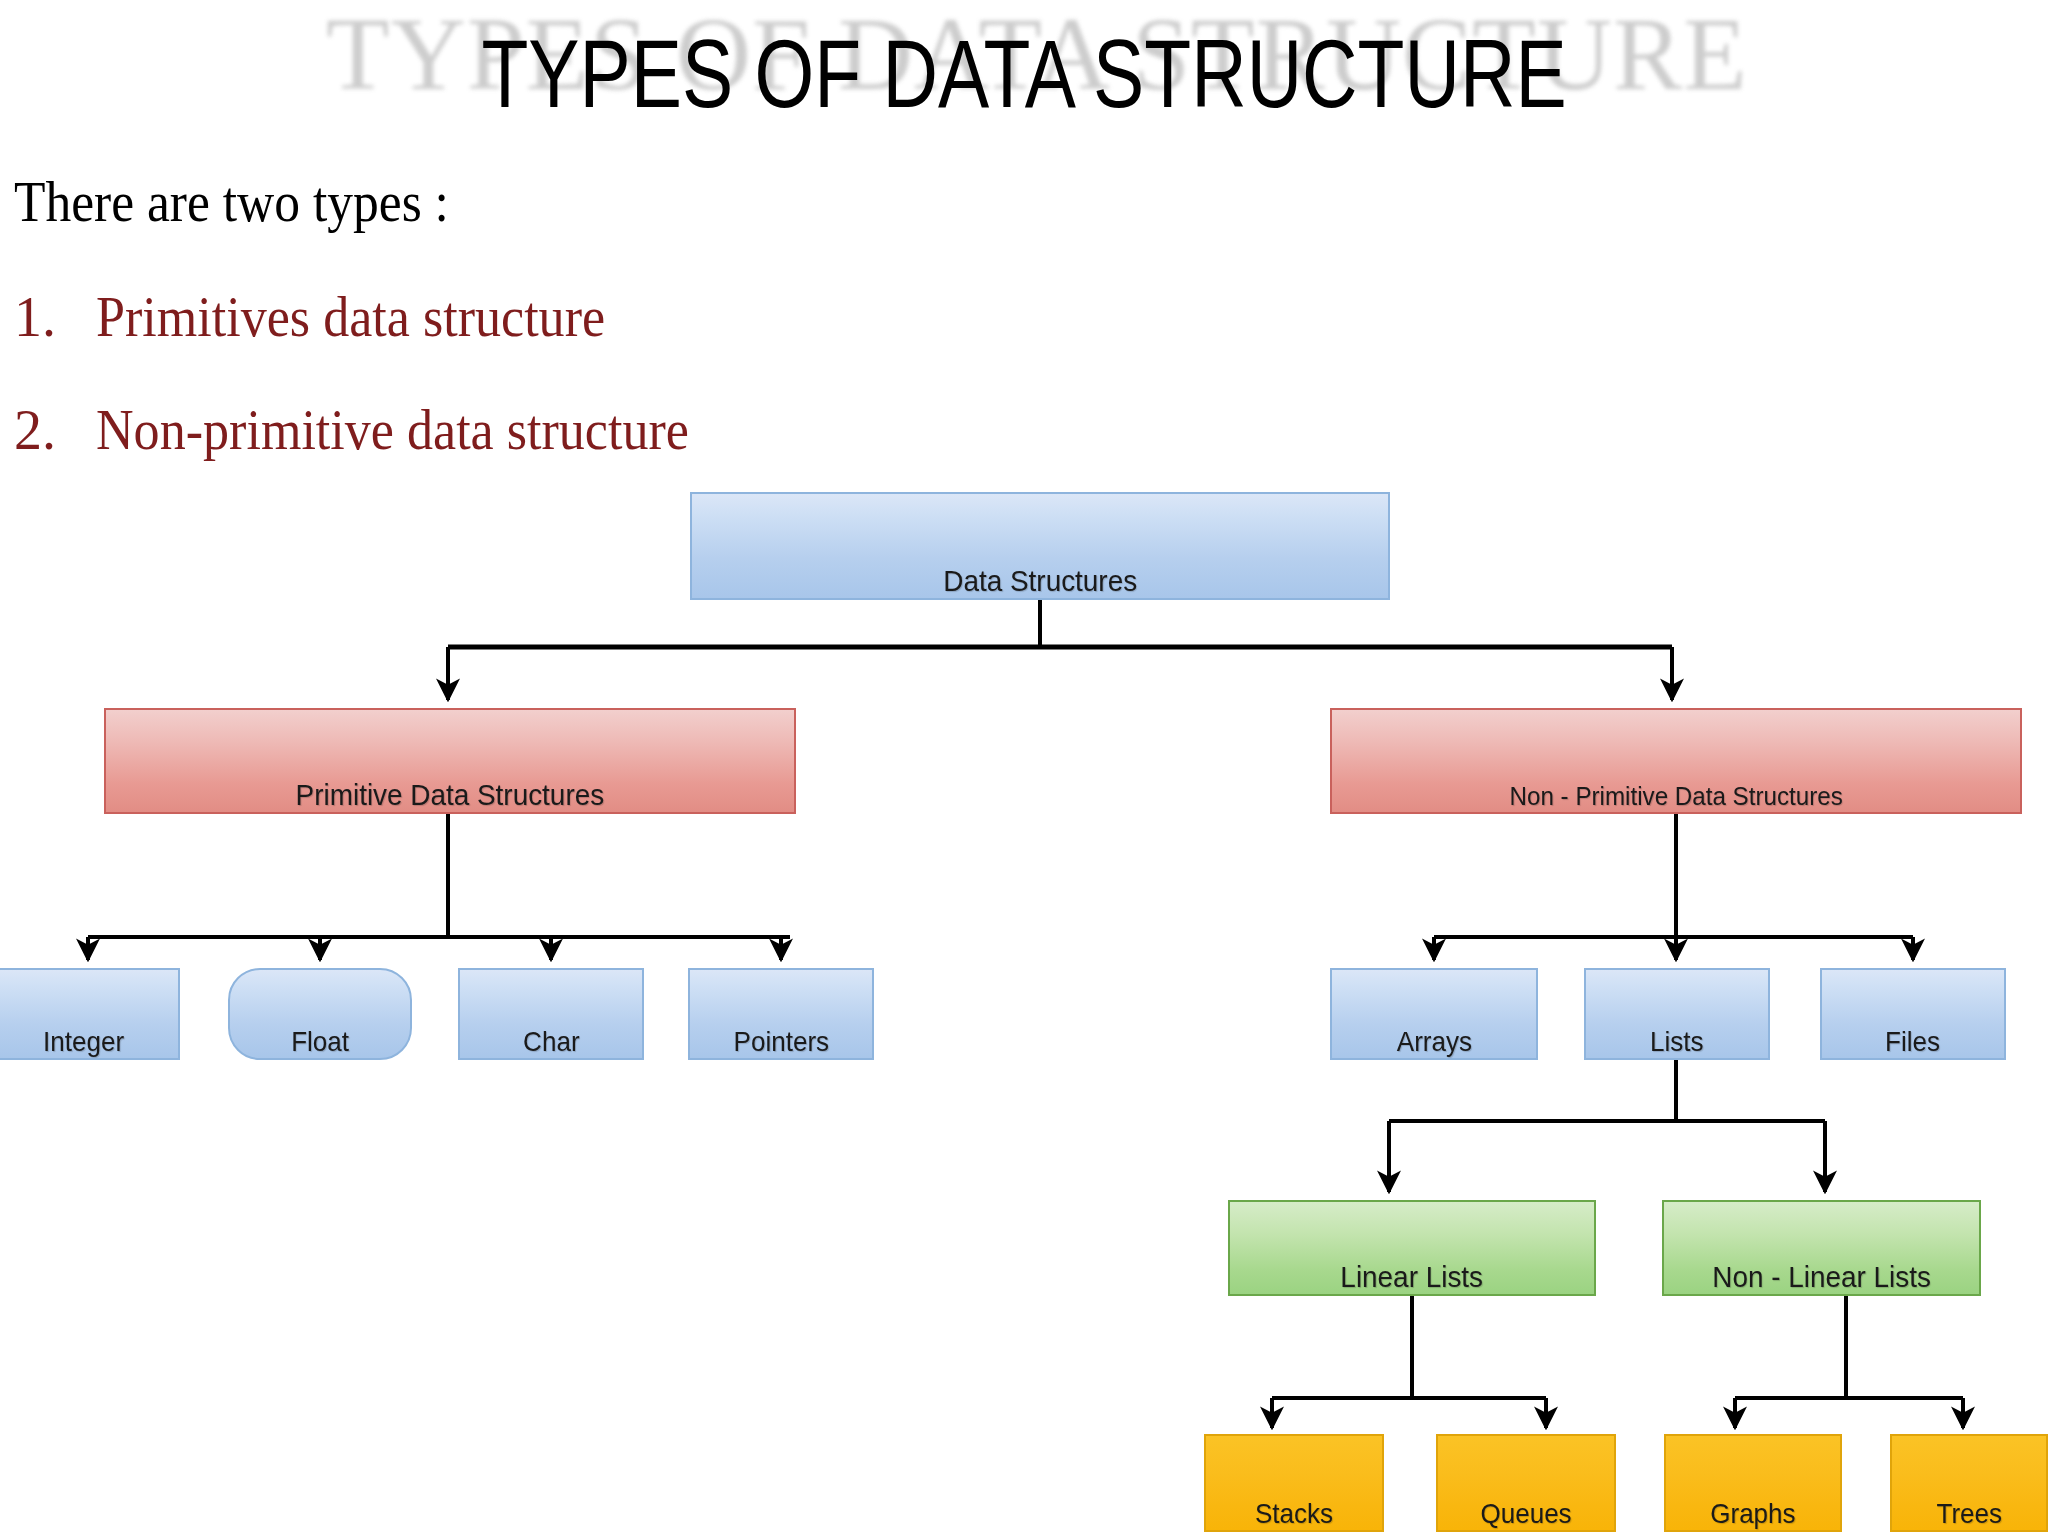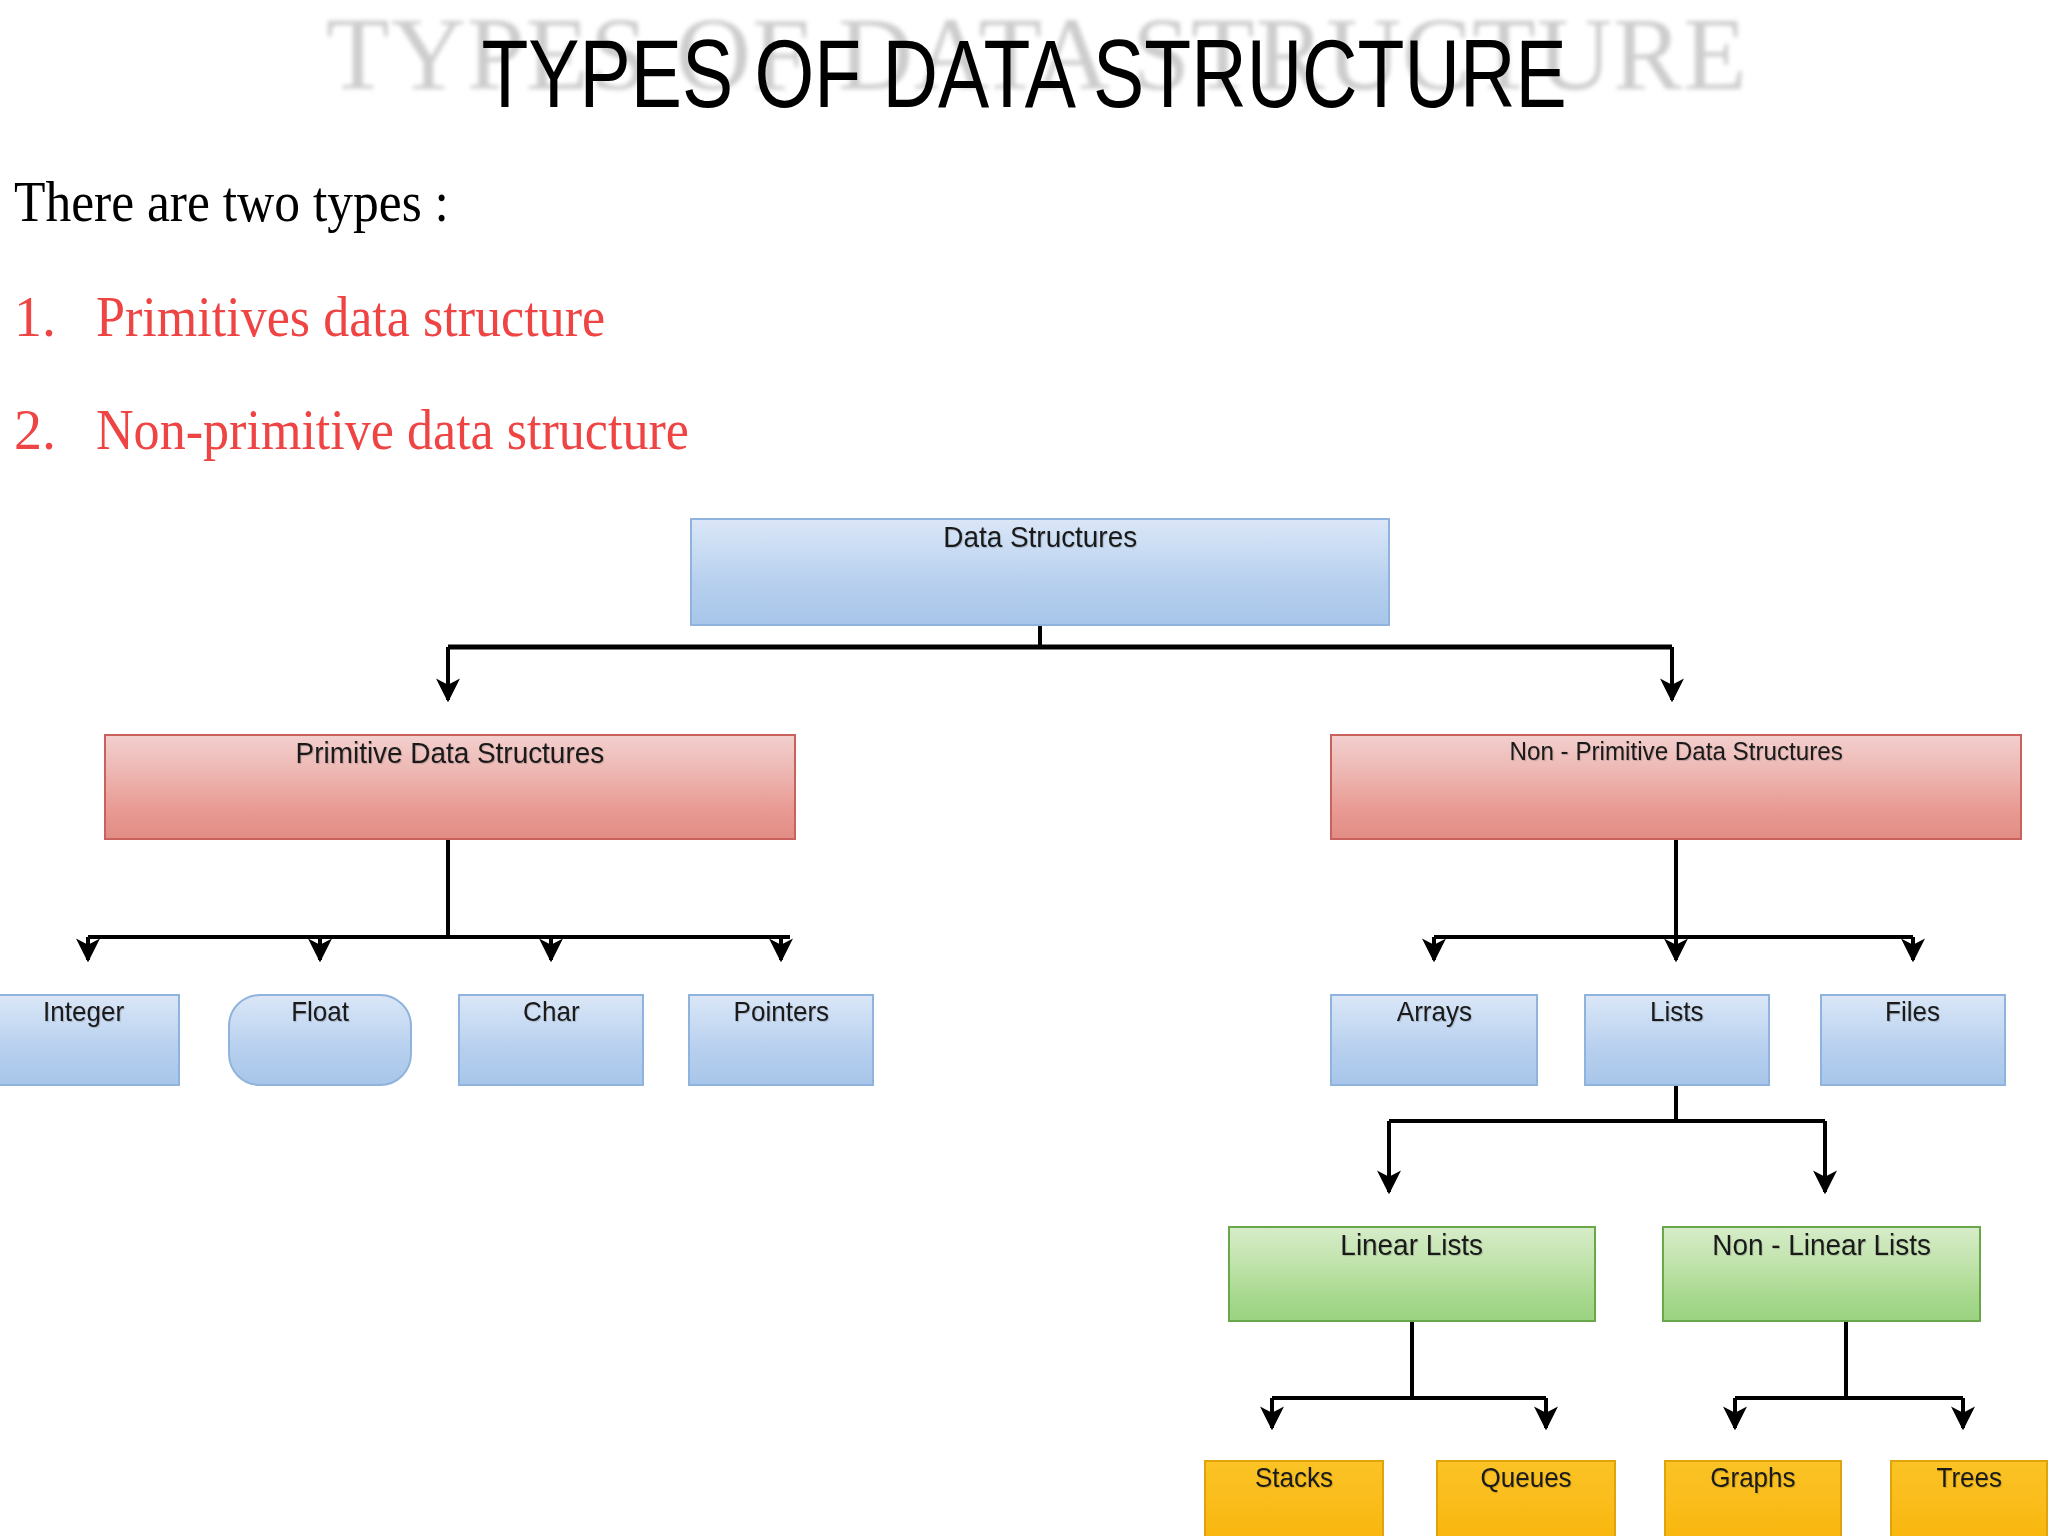--- a/index.html
+++ b/index.html
@@ -57,21 +57,21 @@
   
   .body-text {
     position: absolute;
     font-family: "Liberation Serif", serif;
     color: #000000;
     white-space: nowrap;
     transform: scaleX(0.92);
     transform-origin: left top;
   }
   #intro-line { left: 14px; top: 170px; font-size: 56px; }
-  .list-row { position: absolute; font-family: "Liberation Serif", serif; color:#ef4444; white-space: nowrap; font-size: 56px; }
+  .list-row { position: absolute; font-family: "Liberation Serif", serif; color:#7f1d1d; white-space: nowrap; font-size: 56px; }
   #list-item-1 { left: 14px; top: 285px; }
   #list-item-2 { left: 14px; top: 398px; }
   .list-num { display: inline-block; width: 82px; }
   .list-lbl { display: inline-block; transform: scaleX(0.93); transform-origin: left center; }
 
   
   #diagram {
     position: absolute;
     left: 0;
     top: 0;
@@ -83,28 +83,27 @@
     left: 0; top: 0;
     width: 2048px;
     height: 1536px;
     pointer-events: none;
   }
 
   .node {
     position: absolute;
     box-sizing: border-box;
     display: flex;
-    align-items: flex-start;
+    align-items: flex-end;
     justify-content: center;
     font-family: "Liberation Sans", sans-serif;
     color: #1a1a1a;
     text-align: center;
     border-width: 2px;
     border-style: solid;
-    margin-top: 26px;
   }
   .node .lbl {
     transform: scaleX(0.93);
     transform-origin: center center;
     white-space: nowrap;
     text-shadow: 1px 1px 1px rgba(0,0,0,0.18);
   }
 
   .node-blue {
     background: linear-gradient(to bottom, #dbe6f7 0%, #cfe0f5 18%, #b6cfee 62%, #a8c6ea 100%);

